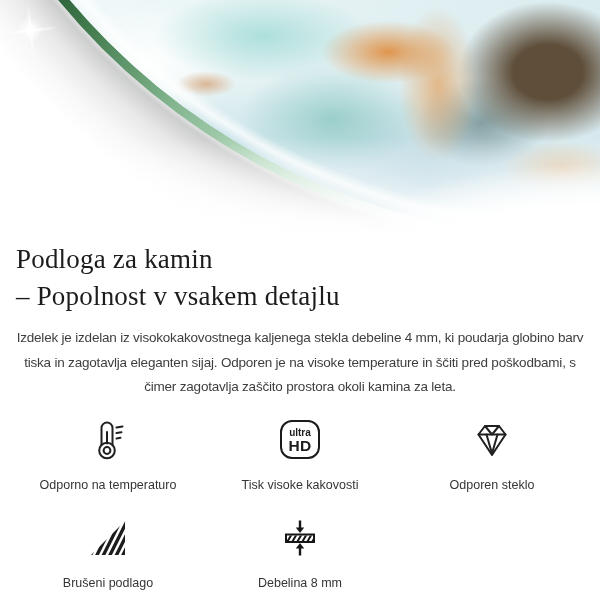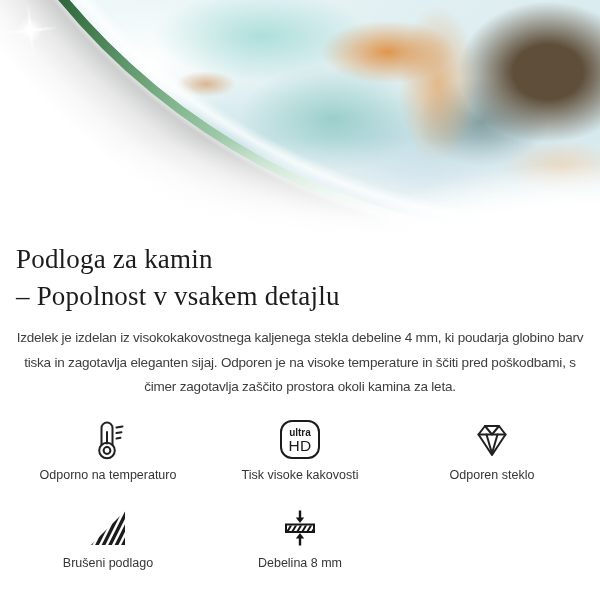--- a/index.html
+++ b/index.html
@@ -76,29 +76,29 @@
     letter-spacing:-0.2px;color:#3e3e40;text-align:center;
   }
 
   
   .features{
     margin-top:10px;display:grid;grid-template-columns:repeat(3,1fr);
     row-gap:16px;padding:0 12px;
   }
   .feature{display:flex;flex-direction:column;align-items:center;padding-top:8px;}
   .icon-box{width:44px;height:44px;display:flex;align-items:center;justify-content:center;}
-  .feature-label{margin-top:6px;font-size:12.5px;color:#353538;white-space:nowrap;}
+  .feature-label{margin-top:16px;font-size:12.5px;color:#353538;white-space:nowrap;}
   .icon-box svg{display:block;}
 
   .uhd{
     width:36px;height:35px;border:2.5px solid #1b1b1b;border-radius:12px;
     display:flex;flex-direction:column;align-items:center;justify-content:center;color:#1b1b1b;
   }
   .uhd-top{font-size:10px;font-weight:700;line-height:11px;}
-  .uhd-bottom{font-size:15.5px;font-weight:400;line-height:15px;letter-spacing:0.3px;}
+  .uhd-bottom{font-size:15.5px;font-weight:700;line-height:15px;letter-spacing:0.3px;}
 </style>
 </head>
 <body>
 
 <div class="page">
 
   <div class="hero">
     <div class="glass-shadow"></div>
     <div class="glass-edge"></div>
     <div class="marble"></div>

